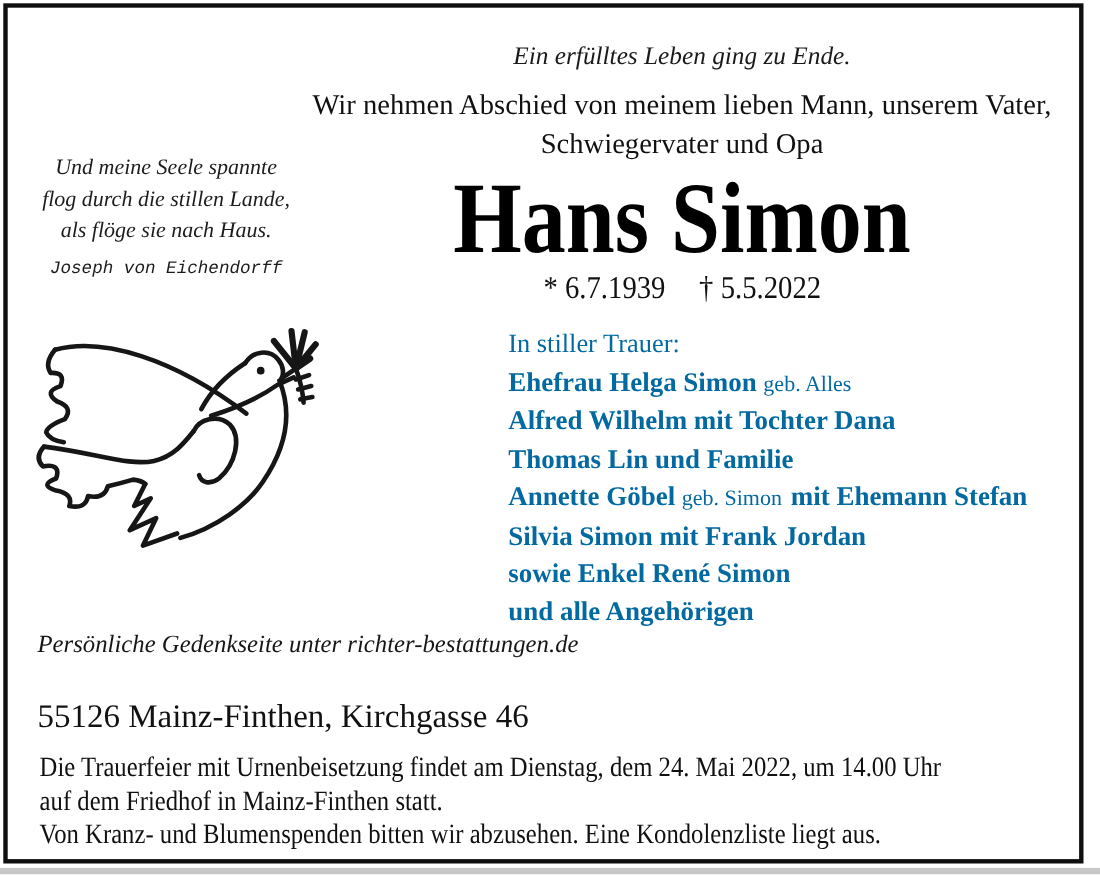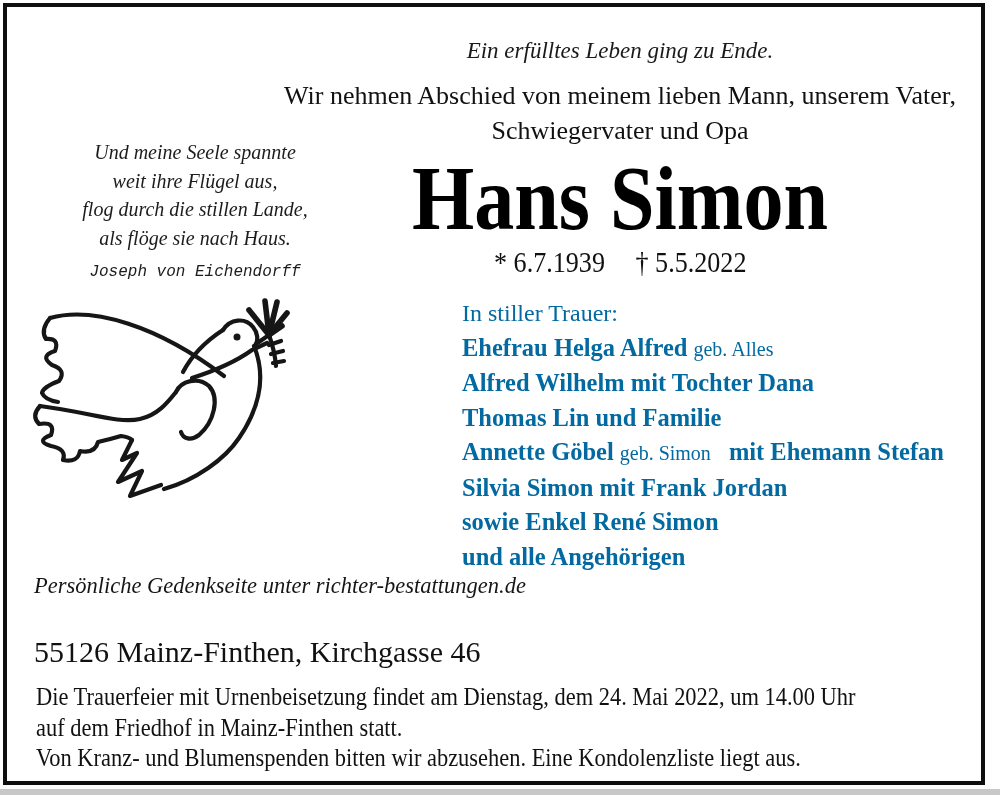--- a/index.html
+++ b/index.html
@@ -21,32 +21,32 @@
   .epigraph{font-style:italic;font-size:23px;line-height:30px;color:#1a1a1a;}
   .intro{font-size:26px;line-height:35px;margin-top:12px;color:#111;}
   .deceased-name{margin:2px 0 0 0;font-size:92px;line-height:96px;font-weight:bold;color:#000;}
   .deceased-name .squeeze{display:inline-block;transform:scaleX(0.87);}
   .dates{font-size:29px;line-height:32px;margin-top:0px;color:#111;}
   .dates .squeeze{display:inline-block;transform:scaleX(0.9);}
   .dates .birth{margin-right:34px;}
 
   
   .poem{left:0px;top:138px;width:302px;text-align:center;font-style:italic;
-        font-size:20px;line-height:28.5px;color:#1c1c1c;padding-left:44px;}
+        font-size:20px;line-height:28.5px;color:#1c1c1c;}
   .poem .attribution{font-size:16px;margin-top:6px;font-family:Liberation Mono, monospace;}
 
   
   .dove{left:18px;top:288px;width:302px;height:215px;}
 
   
   .mourners{left:462px;top:296px;color:#0369a1;}
   .mourners .heading{font-size:24px;line-height:34.5px;}
   .mrow{font-size:24.5px;font-weight:bold;line-height:34.5px;white-space:nowrap;}
   .mrow .note{font-size:20px;font-weight:normal;margin:15px 4px 0 6px;}
-  .mrow .suffix{margin-left:14px;}
+  .mrow .suffix{margin-left:4px;}
 
   
   .memorial{left:34px;top:570px;font-style:italic;font-size:22.5px;line-height:32px;color:#161616;text-align:right;}
   .address{left:34px;top:636px;font-size:30px;line-height:32px;color:#111;}
   .service{left:36px;top:682px;font-size:25.5px;line-height:30.5px;color:#111;
            transform:scaleX(0.88);transform-origin:0 0;white-space:nowrap;}
 </style>
 </head>
 <body>
 
@@ -62,21 +62,20 @@
   <h1 class="deceased-name"><span class="squeeze">Hans Simon</span></h1>
   <div class="dates">
     <span class="squeeze">
       <span class="birth">* 6.7.1939</span><span>† 5.5.2022</span>
     </span>
   </div>
 </div>
 
 <div class="abs poem">
   <div>Und meine Seele spannte</div>
-  <div>weit ihre Flügel aus,</div>
   <div>flog durch die stillen Lande,</div>
   <div>als flöge sie nach Haus.</div>
   <div class="attribution">Joseph von Eichendorff</div>
 </div>
 
 <svg class="abs dove" viewBox="0 0 302 215" aria-hidden="true">
   <g fill="none" stroke="#161616" stroke-width="4.2" stroke-linecap="round" stroke-linejoin="round">
 
     <path d="M32,30 C75,18 140,38 206,88"></path>
 
@@ -113,21 +112,21 @@
     <path d="M251,47 L259,14"></path>
     <path d="M251,47 L269,25"></path>
     <path d="M251,47 L264,38"></path>
   </g>
 
   <circle cx="219" cy="49" r="3.5" fill="#161616"></circle>
 </svg>
 
 <div class="abs mourners">
   <div class="heading">In stiller Trauer:</div>
-  <div class="mrow"><span>Ehefrau Helga Alfred</span><span class="note">geb. Alles</span><span class="suffix"></span></div>
+  <div class="mrow"><span>Ehefrau Helga Simon</span><span class="note">geb. Alles</span><span class="suffix"></span></div>
   <div class="mrow"><span>Alfred Wilhelm mit Tochter Dana</span></div>
   <div class="mrow"><span>Thomas Lin und Familie</span></div>
   <div class="mrow"><span>Annette Göbel</span><span class="note">geb. Simon</span><span class="suffix">mit Ehemann Stefan</span></div>
   <div class="mrow"><span>Silvia Simon mit Frank Jordan</span></div>
   <div class="mrow"><span>sowie Enkel René Simon</span></div>
   <div class="mrow"><span>und alle Angehörigen</span></div>
 </div>
 
 <div class="abs memorial">Persönliche Gedenkseite unter richter-bestattungen.de</div>
 <div class="abs address">55126 Mainz-Finthen, Kirchgasse 46</div>

